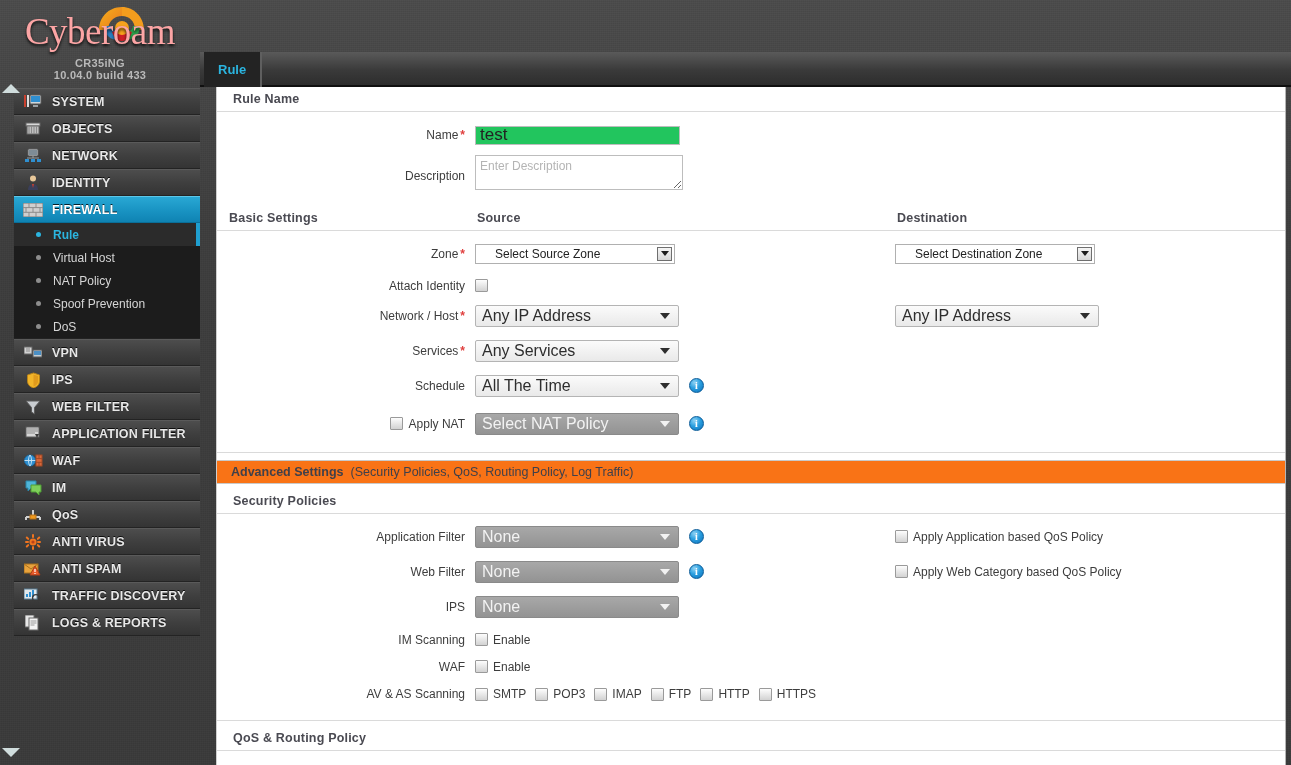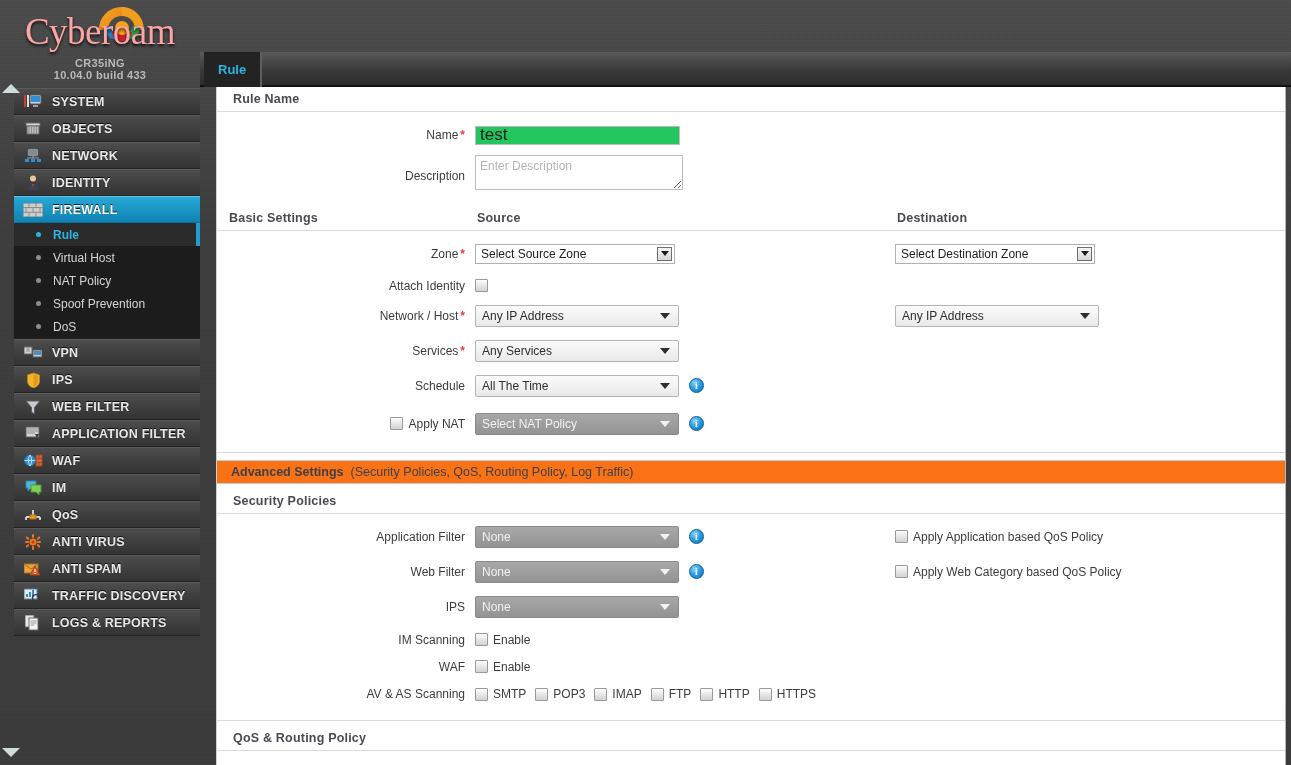--- a/index.html
+++ b/index.html
@@ -168,41 +168,41 @@
     border: 1px solid #bdbdbd; font-size: 12px; resize: both;
     font-family: "Liberation Sans", sans-serif; color: #222;
   }
   textarea.ta::placeholder { color: #b4b4b4; }
 
   
   .sel-native {
     width: 200px; height: 20px;
     border: 1px solid #b0b0b0; background: #fff;
     display: flex; align-items: center; position: relative;
-    font-size: 12px; color: #222; padding-left: 5px;
+    font-size: 12px; color: #222; padding-left: 19px;
     cursor: pointer;
   }
   .sel-native .btn {
     position: absolute; right: 2px; top: 2px; width: 15px; height: 14px;
     background: linear-gradient(180deg,#f6f6f6,#d6d6d6);
     border: 1px solid #6f6f6f;
     display: flex; align-items: center; justify-content: center;
   }
   .caret-sm {
     width: 0; height: 0; border-left: 4px solid transparent;
     border-right: 4px solid transparent; border-top: 5px solid #1b1b1b;
   }
 
   
   .combo {
     width: 204px; height: 22px;
     border: 1px solid #b4b4b4; border-radius: 2px;
     background: linear-gradient(180deg,#fbfbfb 0%, #e9e9e9 100%);
     display: flex; align-items: center; position: relative;
-    font-size: 12px; color: #2e2e2e; padding-left: 6px;
+    font-size: 16px; color: #2e2e2e; padding-left: 6px;
     cursor: pointer;
   }
   .combo .caret {
     position: absolute; right: 8px;
     width: 0; height: 0; border-left: 5px solid transparent;
     border-right: 5px solid transparent; border-top: 6px solid #2e2e2e;
   }
   
   .combo.gray {
     background: linear-gradient(180deg,#a8a8a8 0%, #939393 100%);

